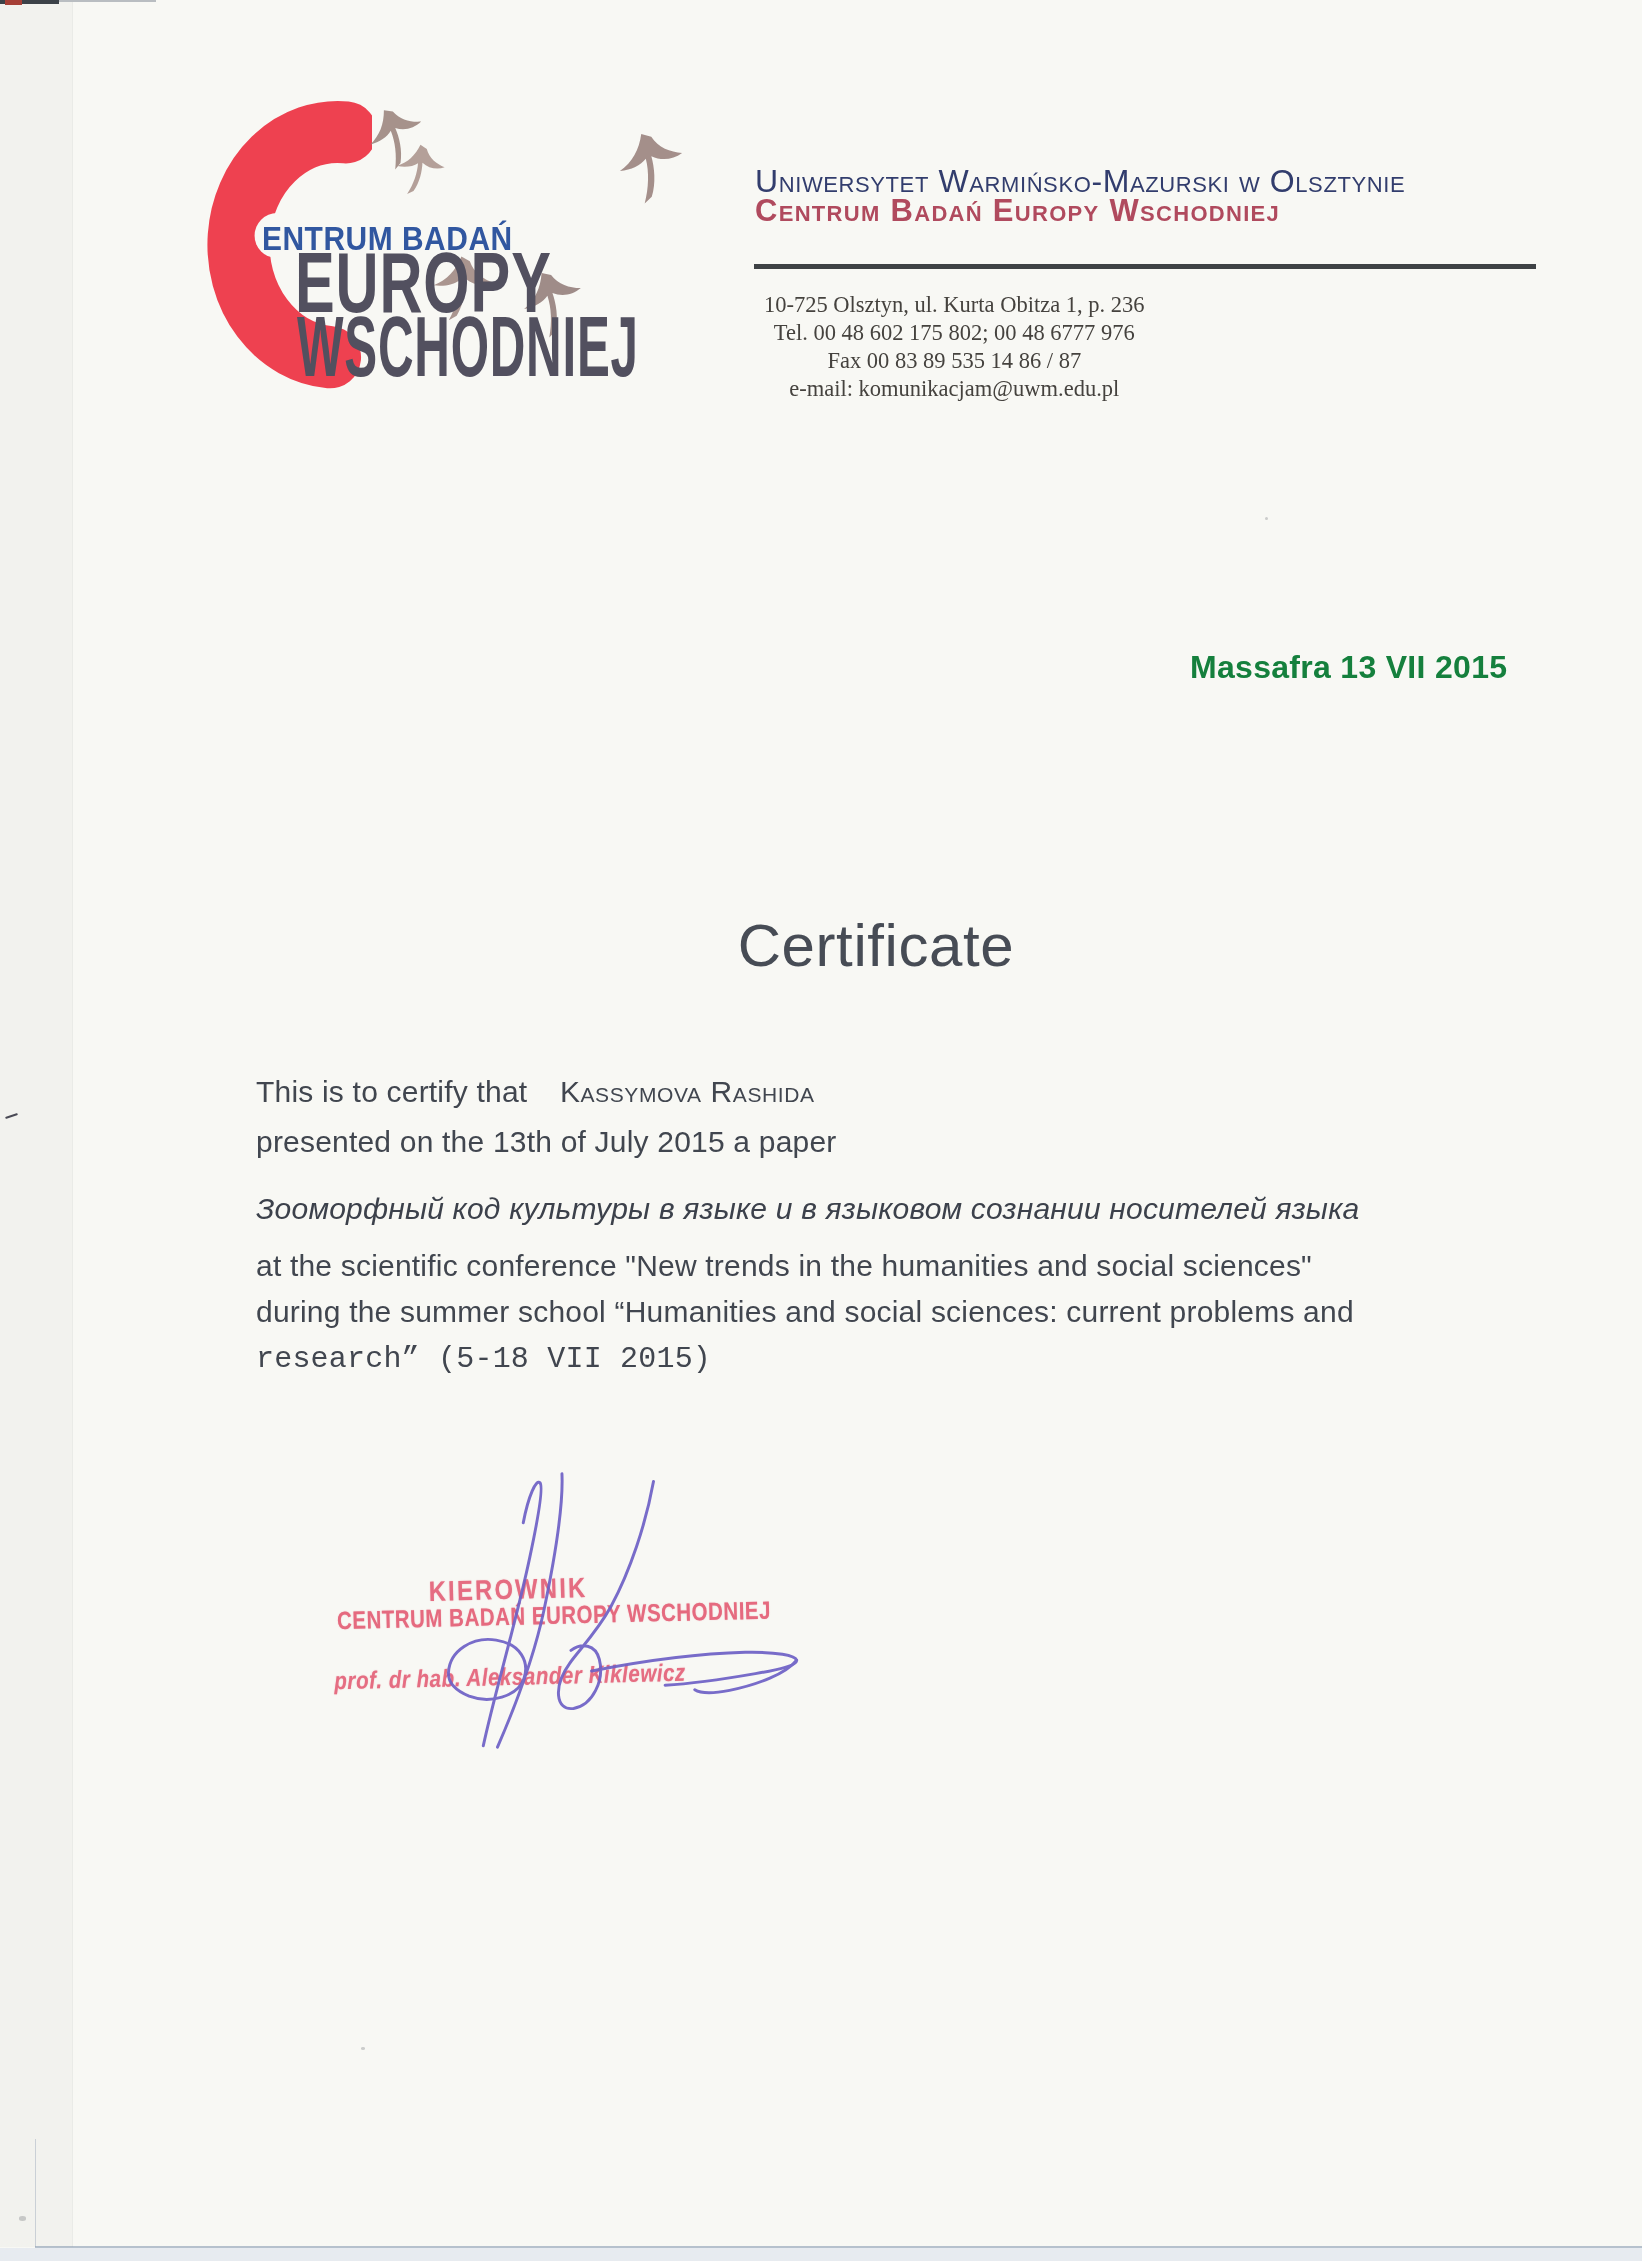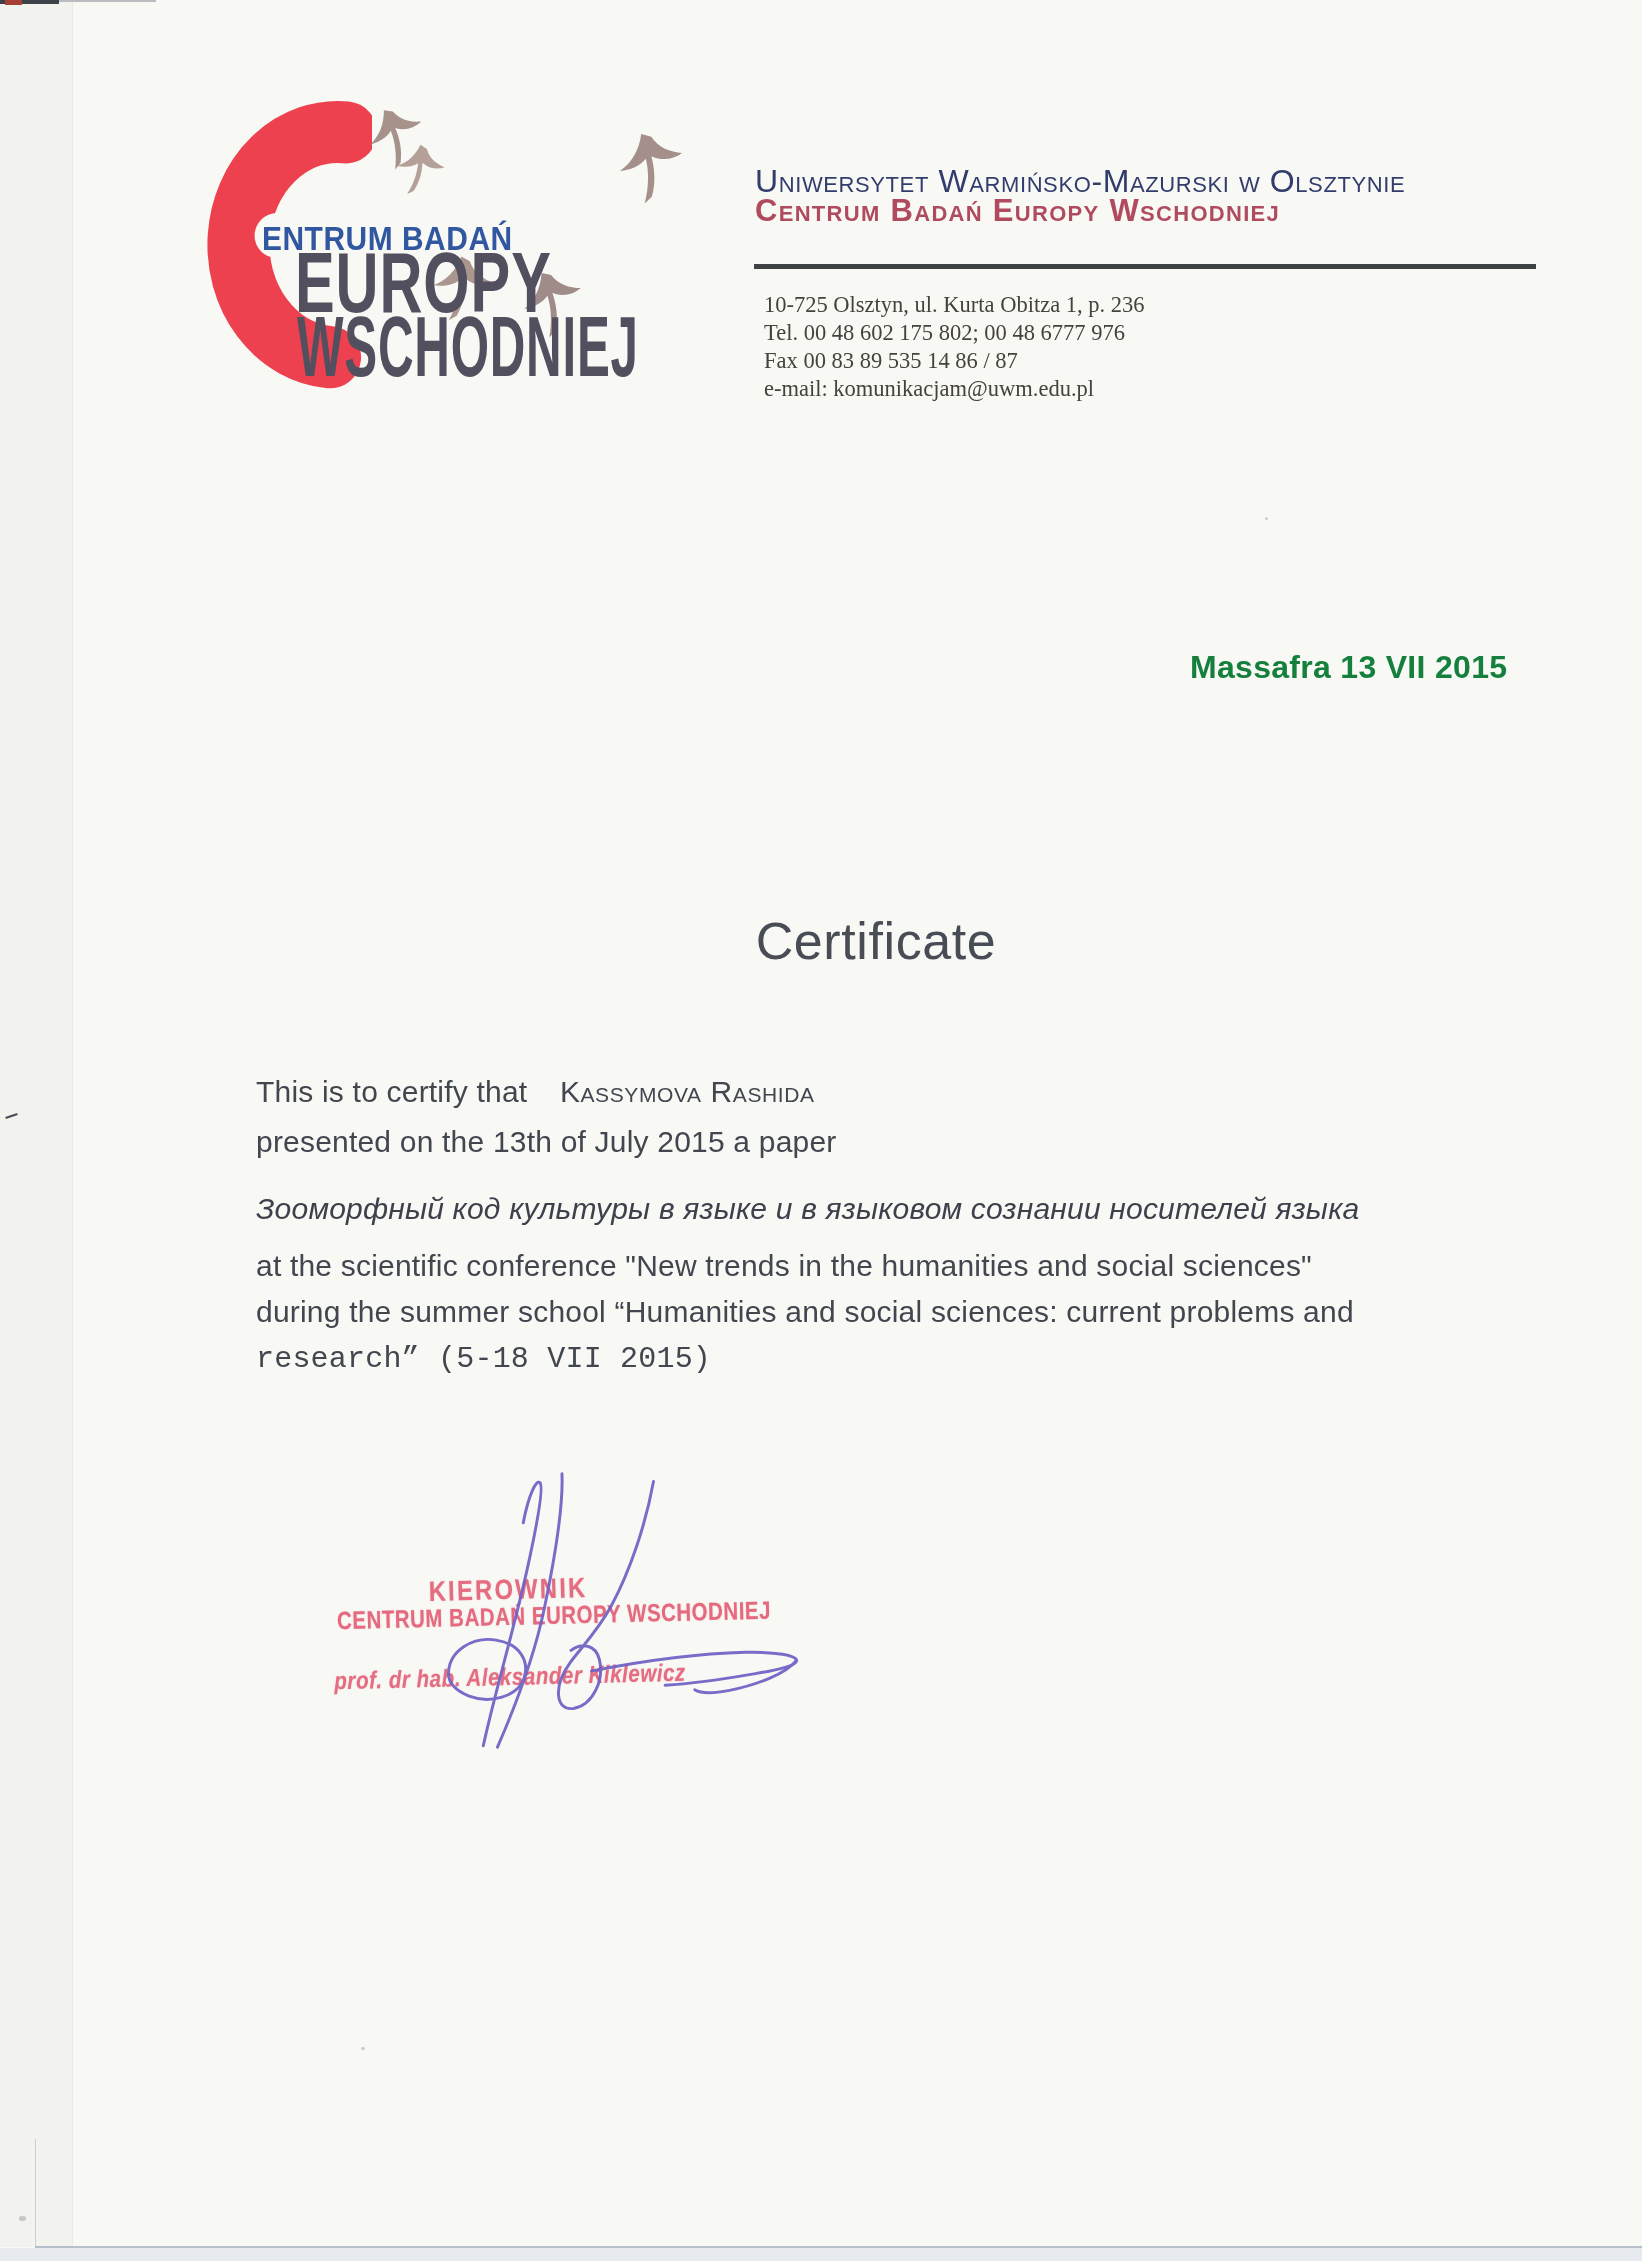--- a/index.html
+++ b/index.html
@@ -55,31 +55,31 @@
   }
   .hdr-center{
     position:absolute;left:755px;top:193px;
     font-weight:bold;font-size:31px;line-height:35px;color:#b04a5e;
     font-variant:small-caps;letter-spacing:1.3px;white-space:nowrap;
   }
   .hdr-rule{position:absolute;left:754px;top:264px;width:782px;height:4.5px;background:#3f4245;}
   .hdr-address{
     position:absolute;left:764px;top:291px;
     font-family:"Liberation Serif",serif;font-size:22.5px;line-height:28px;
-    color:#45423e;white-space:nowrap;
+    color:#45423e;white-space:nowrap;text-align:center;
   }
 
   
   .dateline{
     position:absolute;left:1190px;top:649px;
     font-size:32px;font-weight:bold;color:#15803d;white-space:nowrap;letter-spacing:0.3px;
   }
   .cert-title{
     position:absolute;left:296px;top:911px;width:1160px;
-    text-align:center;font-size:52px;color:#474c55;letter-spacing:0.6px;
+    text-align:center;font-size:60px;color:#474c55;letter-spacing:0.6px;
   }
   .body-line{
     position:absolute;left:256px;
     font-size:30px;line-height:39px;color:#41464f;white-space:nowrap;letter-spacing:0.2px;
   }
   .bl1{top:1072px;}
   .bl2{top:1122px;}
   .name-caps{font-variant:small-caps;letter-spacing:0.6px;margin-left:24px;}
   .ru-line{
     top:1189px;font-style:italic;color:#3c414b;font-size:30px;

